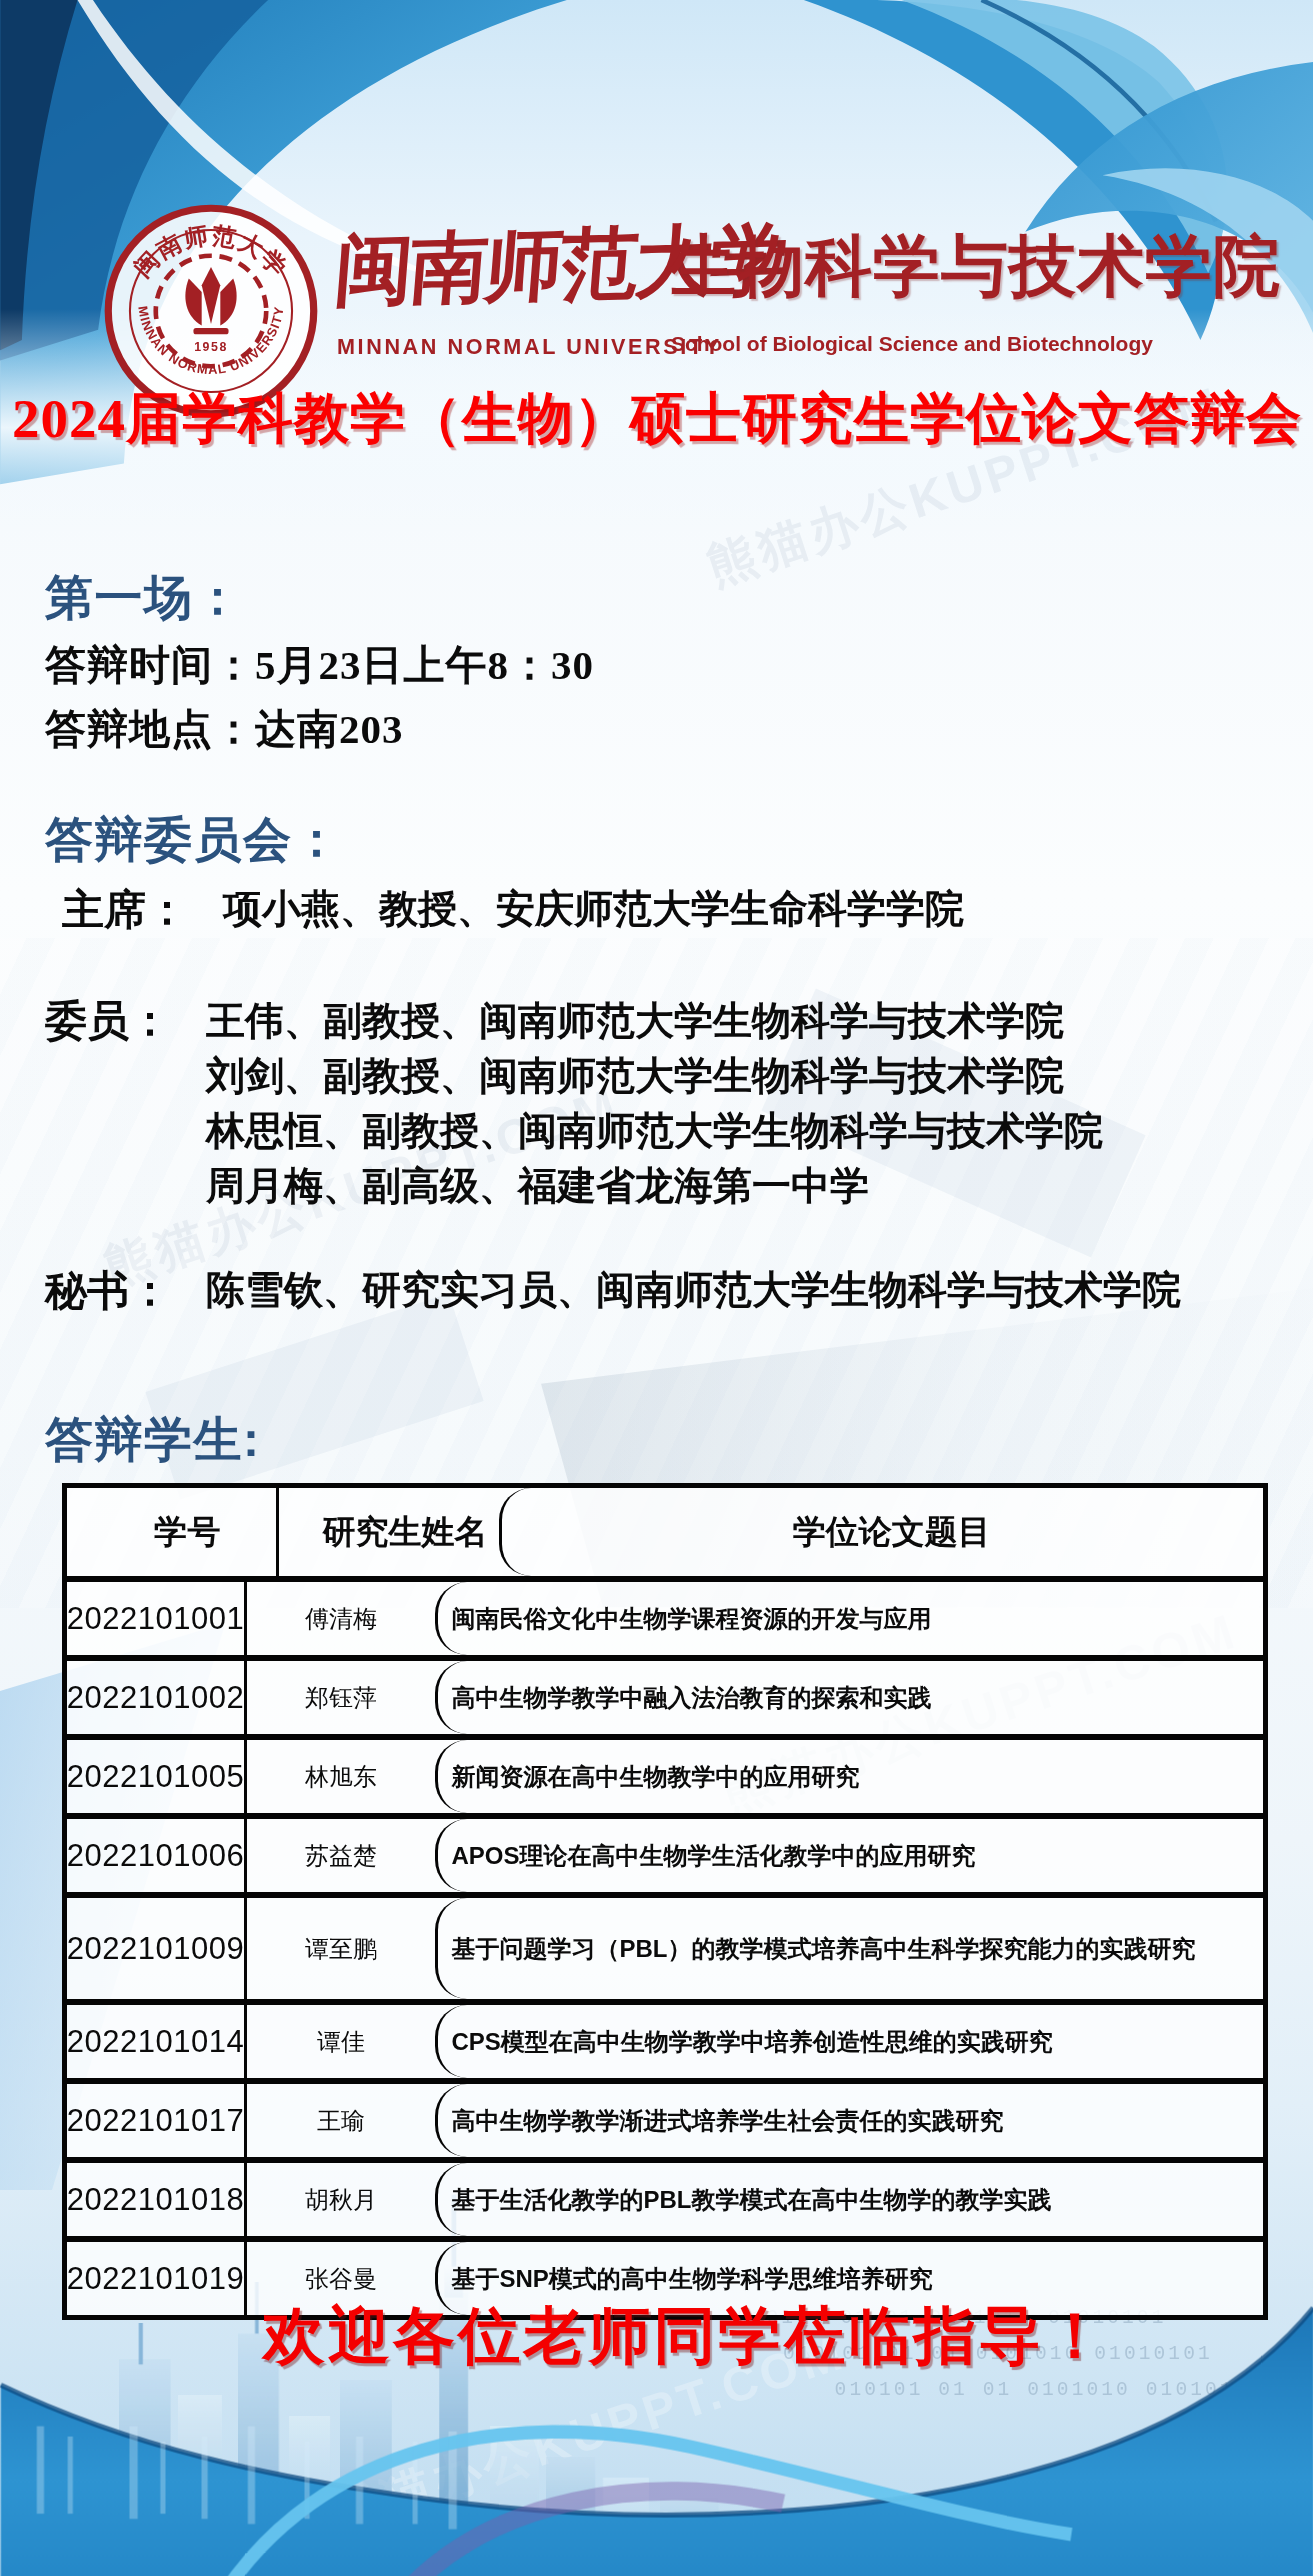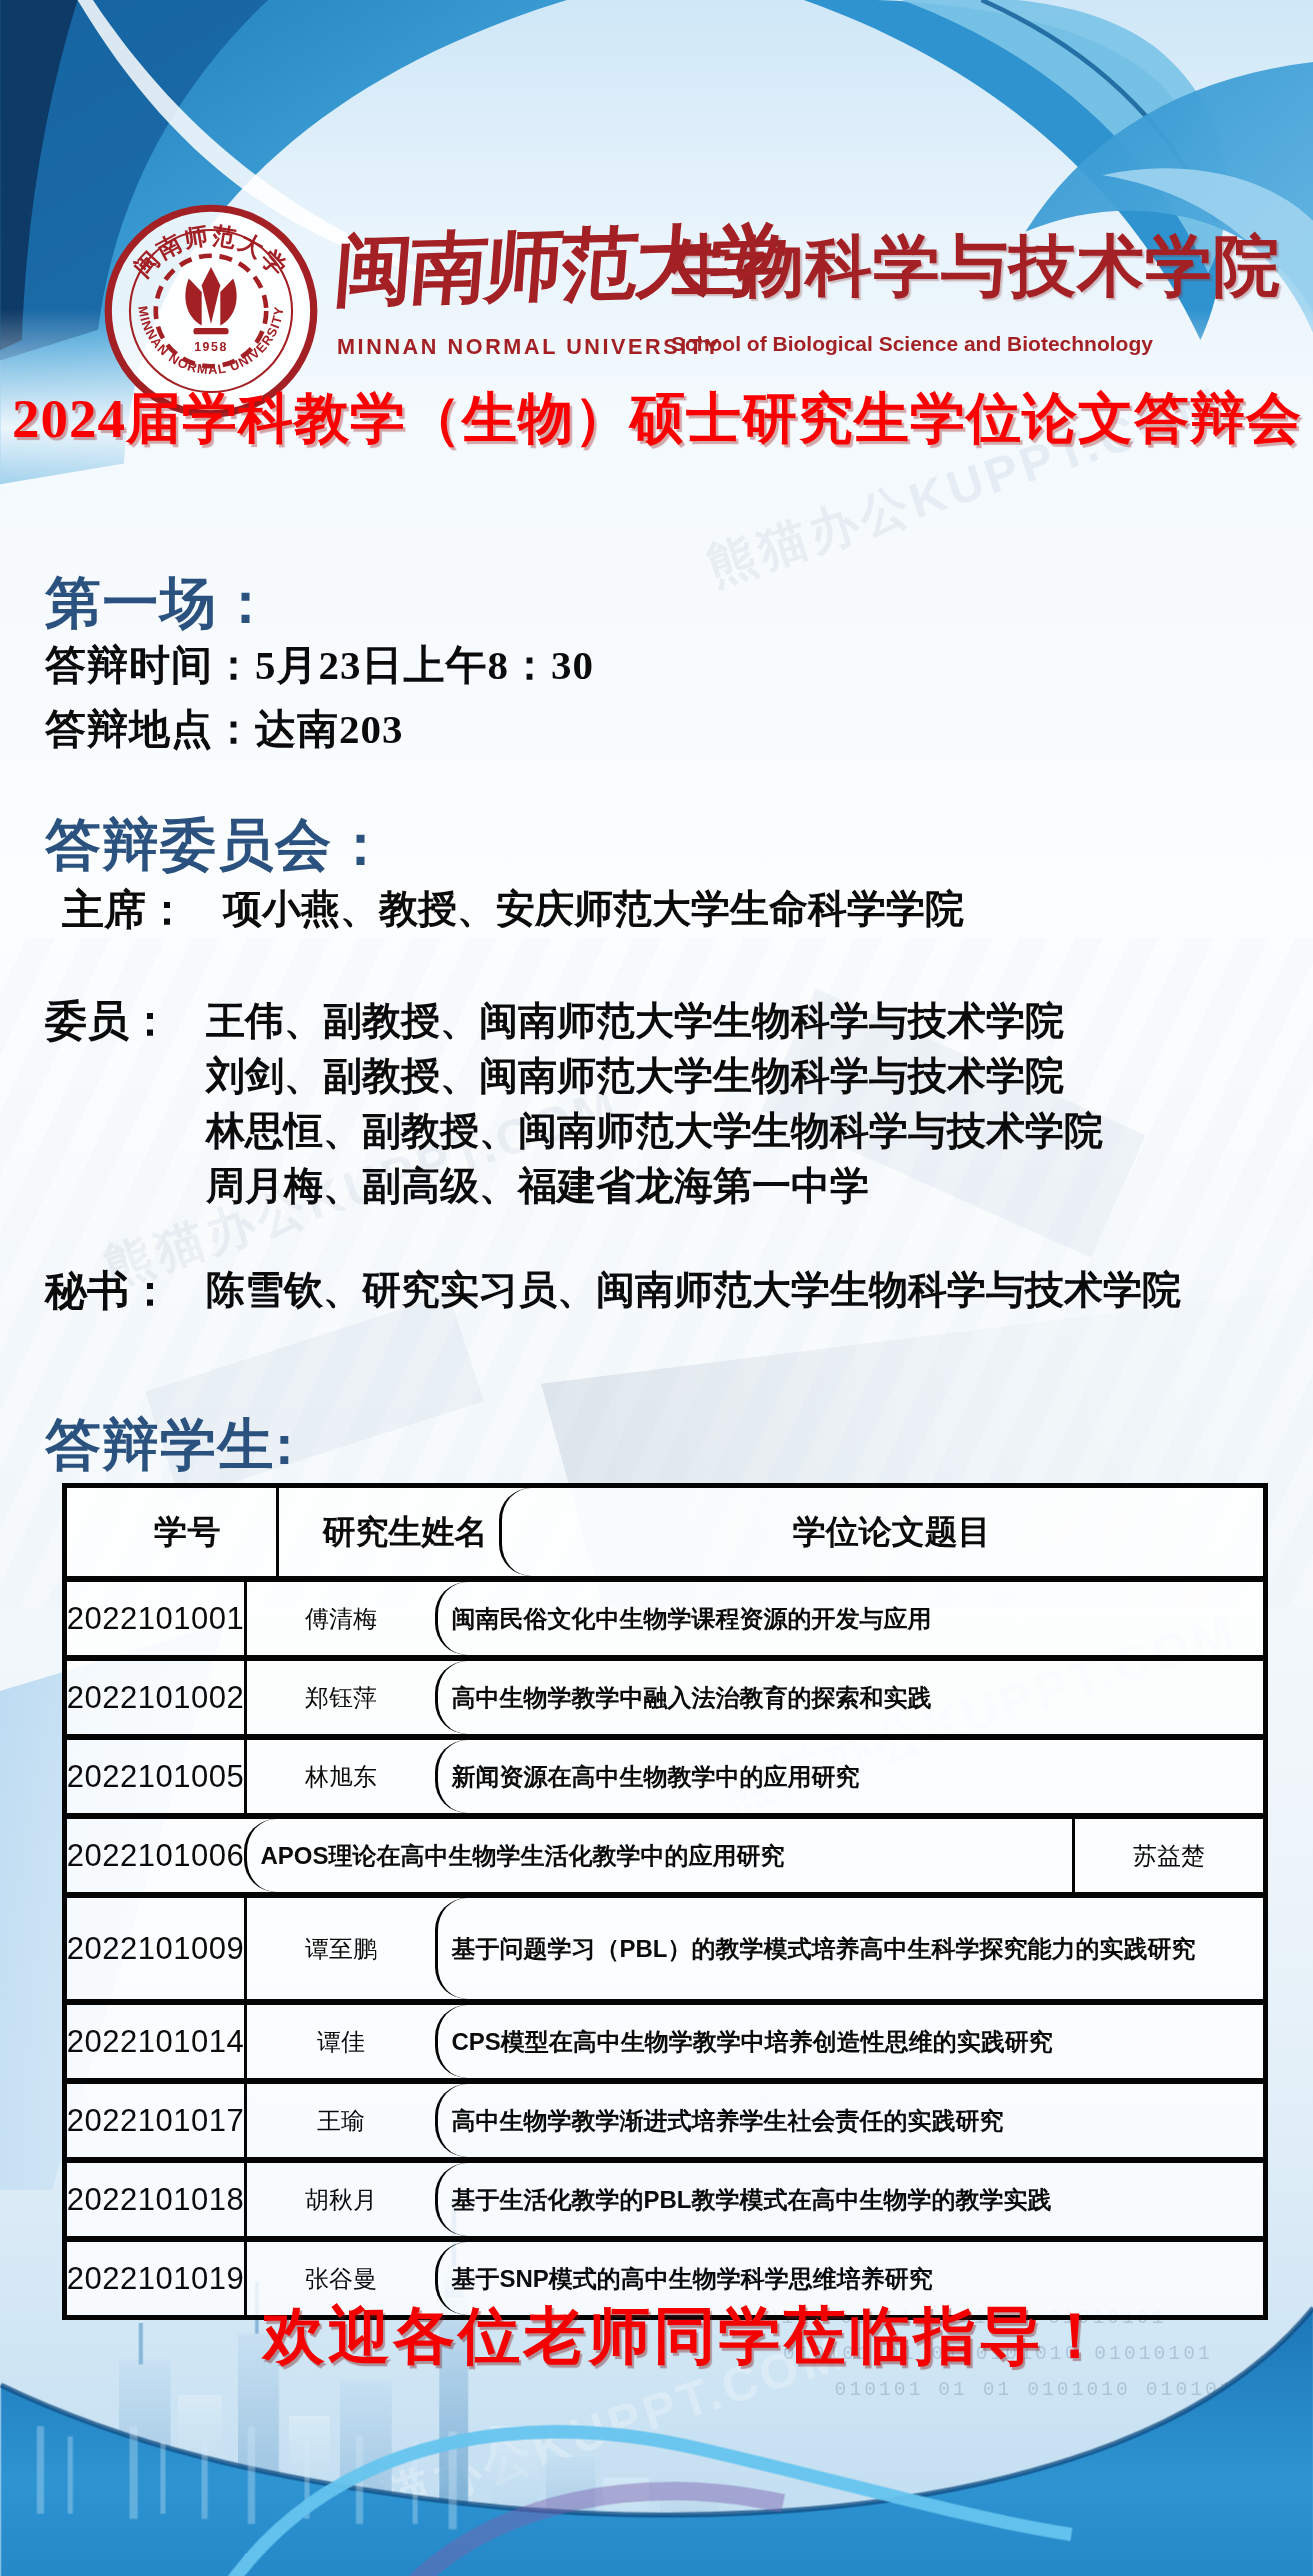--- a/index.html
+++ b/index.html
@@ -41,21 +41,21 @@
   .school-cn{left:669px;top:221px;width:639px;font-size:67px;font-weight:900;color:#A32024;
       letter-spacing:1px;white-space:nowrap;text-shadow:2.1px 2.1px 1.5px rgba(130,40,40,.30);}
   .school-en{left:671px;top:332px;width:639px;font-size:21px;font-weight:700;color:#A32024;white-space:nowrap;}
 
   .main-title{left:0;top:382px;width:1314px;text-align:center;
       font-family:"Liberation Serif",serif;font-weight:900;font-size:55px;color:#FB0000;
       letter-spacing:1px;white-space:nowrap;
       text-shadow:2.6px 2.6px 1px rgba(150,10,10,.35);}
 
   
-  .h-blue{font-size:56px;font-weight:900;color:#2B527E;letter-spacing:1.5px;}
+  .h-blue{font-size:48px;font-weight:900;color:#2B527E;letter-spacing:1.5px;}
   .line-black{font-size:41px;font-weight:900;color:#0b0b0b;letter-spacing:1px;white-space:nowrap;font-family:Liberation Serif, serif;}
   .session-heading{left:45px;top:566px;}
   .session-time{left:45px;top:638px;}
   .session-venue{left:45px;top:702px;}
   .committee-heading{left:45px;top:808px;}
   .chair-row{left:62px;top:882px;display:flex;}
   .label{font-size:42px;font-weight:900;color:#0b0b0b;width:161px;flex:none;}
   .val{font-size:39px;font-weight:700;color:#0b0b0b;white-space:nowrap;}
   .members-row{left:45px;top:993px;display:flex;}
   .member-line{font-size:39px;font-weight:700;color:#0b0b0b;line-height:55px;white-space:nowrap;}
@@ -204,22 +204,22 @@
       <div class="tc c-name">郑钰萍</div>
       <div class="tc c-title">高中生物学教学中融入法治教育的探索和实践</div>
     </div>
     <div class="trow r-normal">
       <div class="tc c-id">2022101005</div>
       <div class="tc c-name">林旭东</div>
       <div class="tc c-title">新闻资源在高中生物教学中的应用研究</div>
     </div>
     <div class="trow r-normal">
       <div class="tc c-id">2022101006</div>
+      <div class="tc c-name">苏益楚</div>
       <div class="tc c-title">APOS理论在高中生物学生活化教学中的应用研究</div>
-      <div class="tc c-name">苏益楚</div>
     </div>
     <div class="trow r-tall">
       <div class="tc c-id">2022101009</div>
       <div class="tc c-name">谭至鹏</div>
       <div class="tc c-title">基于问题学习（PBL）的教学模式培养高中生科学探究能力的实践研究</div>
     </div>
     <div class="trow r-normal">
       <div class="tc c-id">2022101014</div>
       <div class="tc c-name">谭佳</div>
       <div class="tc c-title">CPS模型在高中生物学教学中培养创造性思维的实践研究</div>

